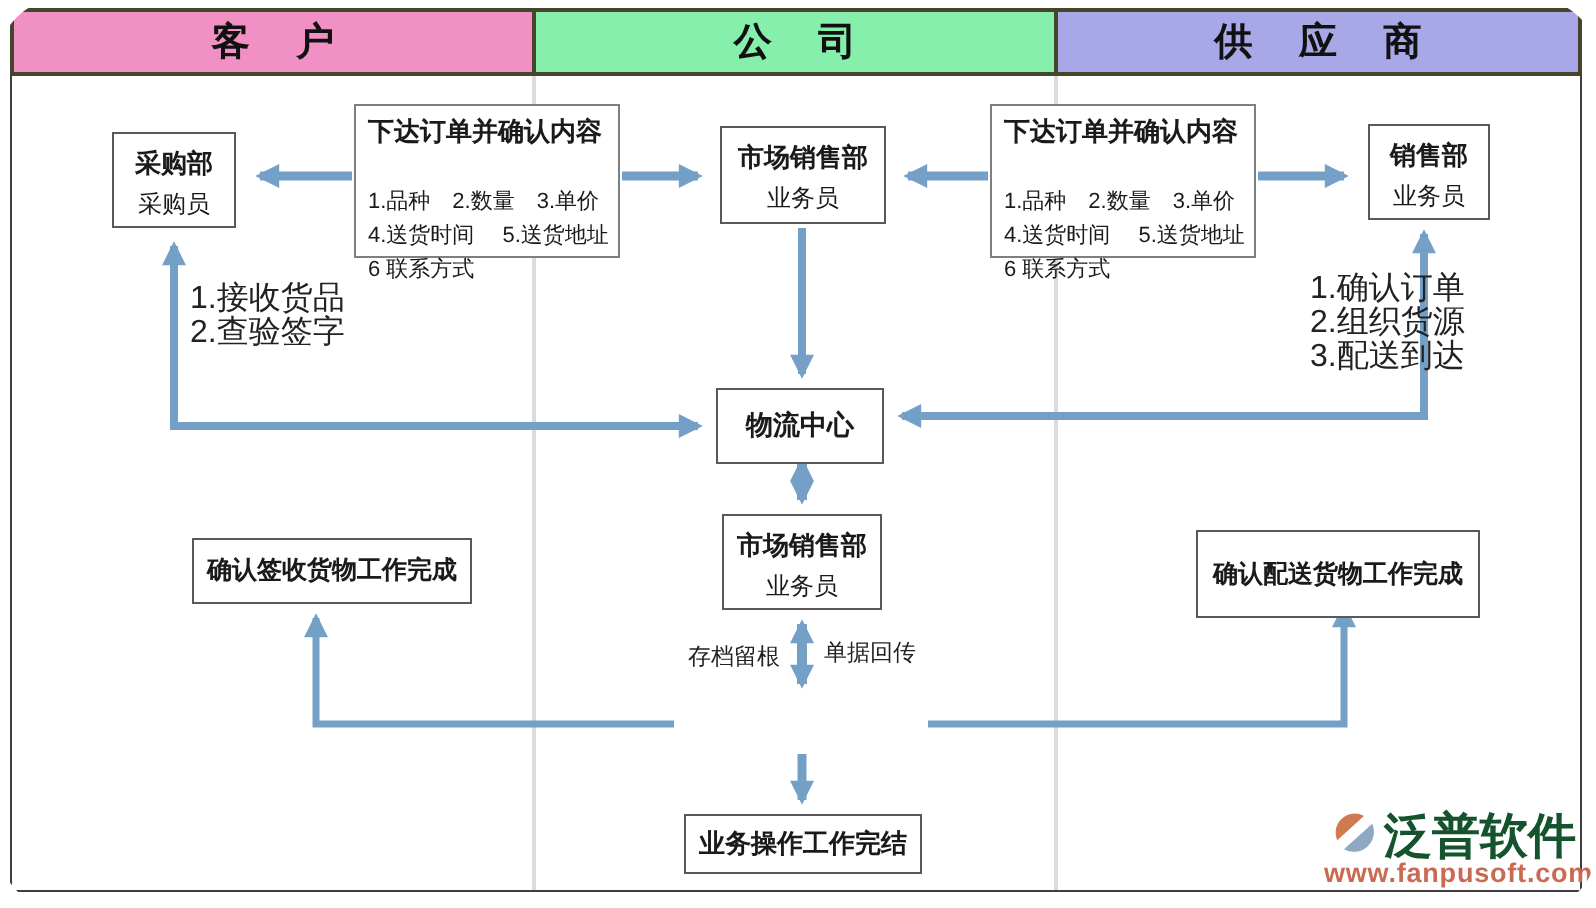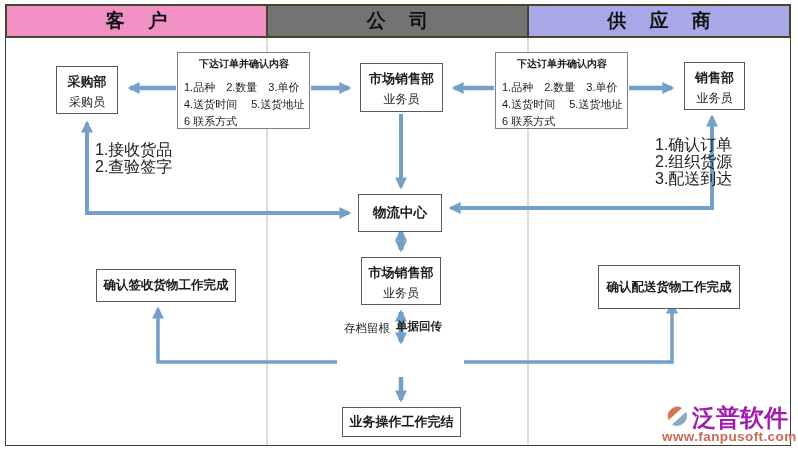--- a/index.html
+++ b/index.html
@@ -1,46 +1,46 @@
 <!DOCTYPE html>
 <html><head>
 <meta charset="utf-8">
 <style>
   html,body{margin:0;padding:0;background:#fff;}
   .canvas{
     position:relative;width:798px;height:454px;background:#fff;overflow:hidden;
-    font-family:"Liberation Sans","DejaVu Sans",sans-serif;color:#1a1a1a;
+    font-family:"Liberation Sans","DejaVu Sans",sans-serif;color:#1a1a1a;border-radius:29px;
   }
   .outer-border{position:absolute;left:5px;top:4px;width:784px;height:440px;border:1.5px solid #3f3f3f;}
   
   .hcell{position:absolute;top:4px;height:34px;border:2px solid #45452a;box-sizing:border-box;
     display:flex;align-items:center;justify-content:center;font-weight:bold;font-size:19px;
     letter-spacing:9px;color:#111;text-indent:9px;}
   .hc1{left:5px;width:263px;background:#f090c4;}
-  .hc2{left:266px;width:263px;background:#737373;}
+  .hc2{left:266px;width:263px;background:#86efac;}
   .hc3{left:527px;width:264px;background:#a8a8e8;}
   .divider{position:absolute;top:38px;height:407px;width:2px;background:#dcdcdc;}
   .dv1{left:266px;} .dv2{left:527px;}
   
   .box{position:absolute;background:#fff;border:1px solid #595959;box-sizing:border-box;text-align:center;}
   .box .t{font-weight:bold;font-size:13px;}
   .box .s{font-size:12px;margin-top:3px;}
   .dept{padding-top:6px;}
   .order{border:1.4px solid #7f7f7f;padding:4px 5px 0 6px;text-align:left;}
-  .order .t{text-align:center;font-size:10px;margin-bottom:8px;}
+  .order .t{font-size:13px;margin-bottom:18px;}
   .order .ln{font-size:11px;line-height:17px;white-space:nowrap;}
   .single{font-weight:bold;font-size:12.5px;display:flex;align-items:center;justify-content:center;}
   
   .flabel{position:absolute;font-size:16px;color:#222;line-height:17px;white-space:nowrap;}
   .small-note{position:absolute;font-size:11.5px;color:#222;white-space:nowrap;}
   
   .arrows{position:absolute;left:0;top:0;pointer-events:none;}
   
   .wm{position:absolute;right:4px;bottom:6px;width:132px;height:46px;}
-  .wm-brand{position:absolute;left:30px;top:0;font-size:24px;font-weight:bold;color:#a21caf;letter-spacing:0;white-space:nowrap;text-align:right;}
+  .wm-brand{position:absolute;left:30px;top:0;font-size:24px;font-weight:bold;color:#14532d;letter-spacing:0;white-space:nowrap;text-align:right;}
   .wm-url{position:absolute;left:0;top:27px;font-size:13.5px;font-weight:bold;color:#c96a52;letter-spacing:.4px;white-space:nowrap;}
   .wm-icon{position:absolute;left:2px;top:1px;}
 </style>
 </head>
 <body>
 
 <div class="canvas">
 
   <div class="outer-border"></div>
 
@@ -138,21 +138,21 @@
     <div>2.查验签字</div>
   </div>
 
   <div class="flabel" style="left:655px;top:136px;">
     <div>1.确认订单</div>
     <div>2.组织货源</div>
     <div>3.配送到达</div>
   </div>
 
   <div class="small-note" style="left:344px;top:321px;">存档留根</div>
-  <div class="small-note" style="left:396px;top:319px;font-weight:bold;">单据回传</div>
+  <div class="small-note" style="left:412px;top:319px;">单据回传</div>
 
   <div class="wm">
     <svg class="wm-icon" width="27" height="27" viewBox="0 0 27 27">
       <g transform="rotate(-42 13.5 13.5)">
         <path d="M4.5 11.5 A 9.5 9.5 0 0 1 22.5 11.5 Z" fill="#cf7a50" transform="translate(0,-1.3)"></path>
         <path d="M4 14.5 A 10 10 0 0 0 23 14.5 Z" fill="#8fa9c3" transform="translate(0,1.3)"></path>
       </g>
     </svg>
     <div class="wm-brand">泛普软件</div>
     <div class="wm-url">www.fanpusoft.com</div>

